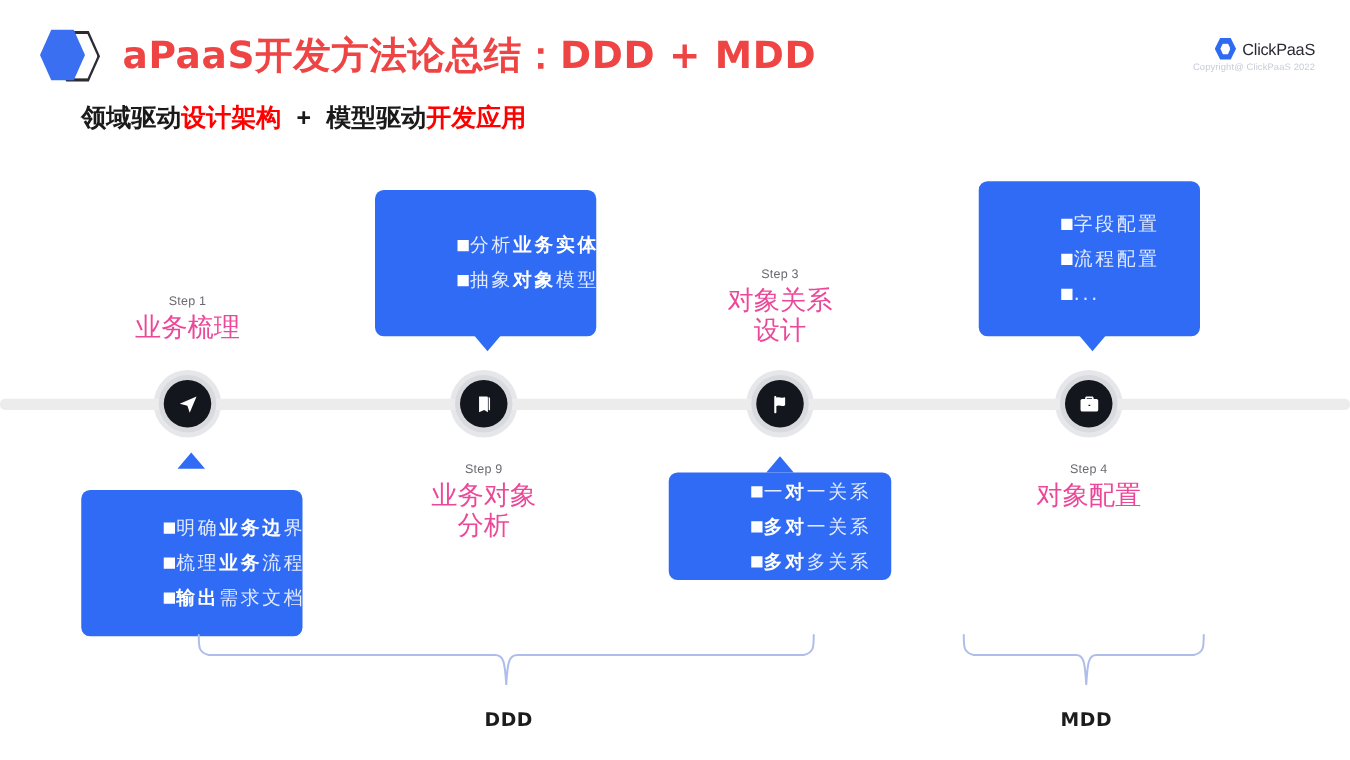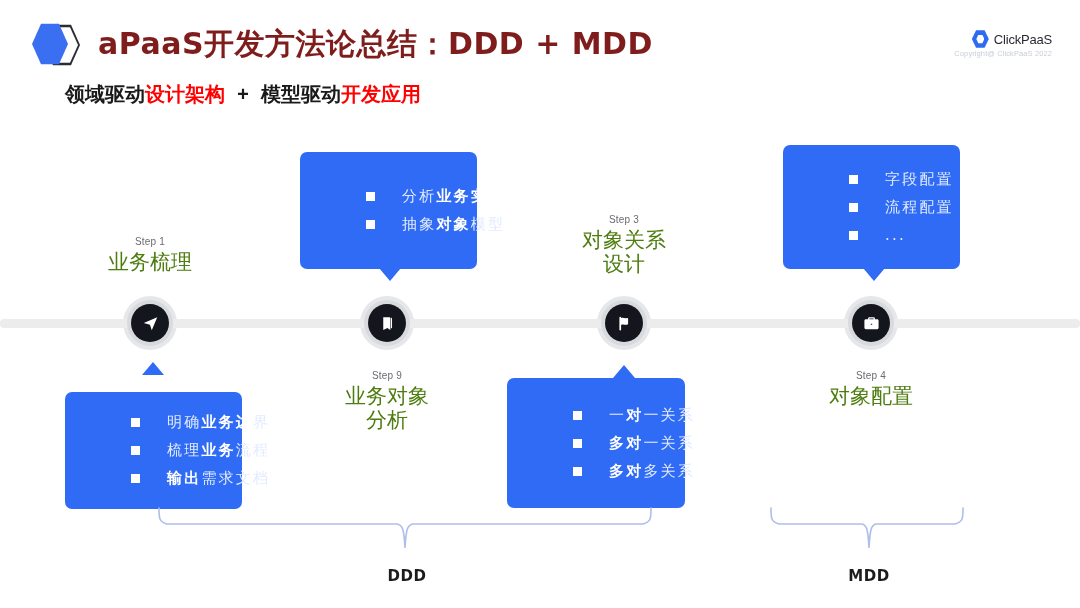--- a/index.html
+++ b/index.html
@@ -30,21 +30,21 @@
   }
   .hex-solid {
     position: absolute; left: 2px; top: 1px;
     width: 36px; height: 42px;
     background: #3b6ff2;
     clip-path: polygon(25% 2%, 75% 2%, 100% 50%, 75% 98%, 25% 98%, 0% 50%);
   }
 
   .page-title {
     position: absolute; left: 98px; top: 24px;
-    font-size: 30px; font-weight: 700; color: #7f1d1d;
+    font-size: 30px; font-weight: 700; color: #ef4444;
     letter-spacing: 0.5px; white-space: nowrap;
     font-family: "DejaVu Sans", sans-serif;
   }
   .page-subtitle {
     position: absolute; left: 65px; top: 81px;
     font-size: 20px; font-weight: 700; color: #1a1a1a;
     white-space: nowrap;
     font-family: Liberation Mono, monospace;
   }
   .page-subtitle .hl { color: #ff0000; }
@@ -99,34 +99,34 @@
   }
   .node-core svg { width: 17px; height: 17px; fill: #ffffff; }
 
   
   .caption { position: absolute; text-align: center; width: 180px; }
   .caption .step-no {
     font-size: 10px; color: #6a6a72; font-weight: 400; letter-spacing: 0.2px;
     font-family: "Liberation Sans", sans-serif;
   }
   .caption .step-name {
-    font-size: 21px; color: #4d7c0f; margin-top: 4px; line-height: 1.14;
+    font-size: 21px; color: #ec4899; margin-top: 4px; line-height: 1.14;
     font-family: "DejaVu Sans", sans-serif; font-weight: 400;
   }
 
   
   .callout {
     position: absolute;
     background: #2f6bf5;
     border-radius: 7px;
     padding: 16px 18px;
     display: flex; flex-direction: column; justify-content: center;
   }
   .callout .bullet-row {
-    display: flex; align-items: center; gap: 27px;
+    display: flex; align-items: center; gap: 1px;
     margin: 4.5px 0;
     white-space: nowrap;
     padding-left: 48px;
   }
   .callout .sq {
     width: 9px; height: 9px; background: #ffffff; flex: none;
   }
   .callout .btxt {
     font-size: 15px; color: #e2ebff; letter-spacing: 2.2px;
     font-family: "DejaVu Sans", sans-serif;
@@ -241,21 +241,21 @@
 设计</div>
 </div>
 <div class="node" style="left:601px;">
   <div class="node-core">
     <svg viewBox="0 0 24 24">
         <path d="M6 2.5c.7 0 1.2.6 1.2 1.3v.6c3-1.3 5.4.9 8.3-.2 1-.4 1.6.1 1.6 1v7.2c0 .5-.3.9-.8 1.1-3 1.2-5.5-1-8.5.2-.2.1-.4.1-.6.1v7.1c0 .7-.5 1.1-1.2 1.1s-1.2-.4-1.2-1.1V3.8c0-.7.5-1.3 1.2-1.3Z"></path>
       </svg>
   </div>
 </div>
 <div class="tail-up" style="left:613px; top:365px;"></div>
-<div class="callout" style="left:507px; top:378px; width:178px; height:130px;">
+<div class="callout" style="left:535px; top:378px; width:178px; height:86px;">
   <div class="bullet-row">
       <span class="sq"></span>
       <span class="btxt">一<b>对</b>一关系</span>
     </div>
   <div class="bullet-row">
       <span class="sq"></span>
       <span class="btxt"><b>多对</b>一关系</span>
     </div>
   <div class="bullet-row">
       <span class="sq"></span>

